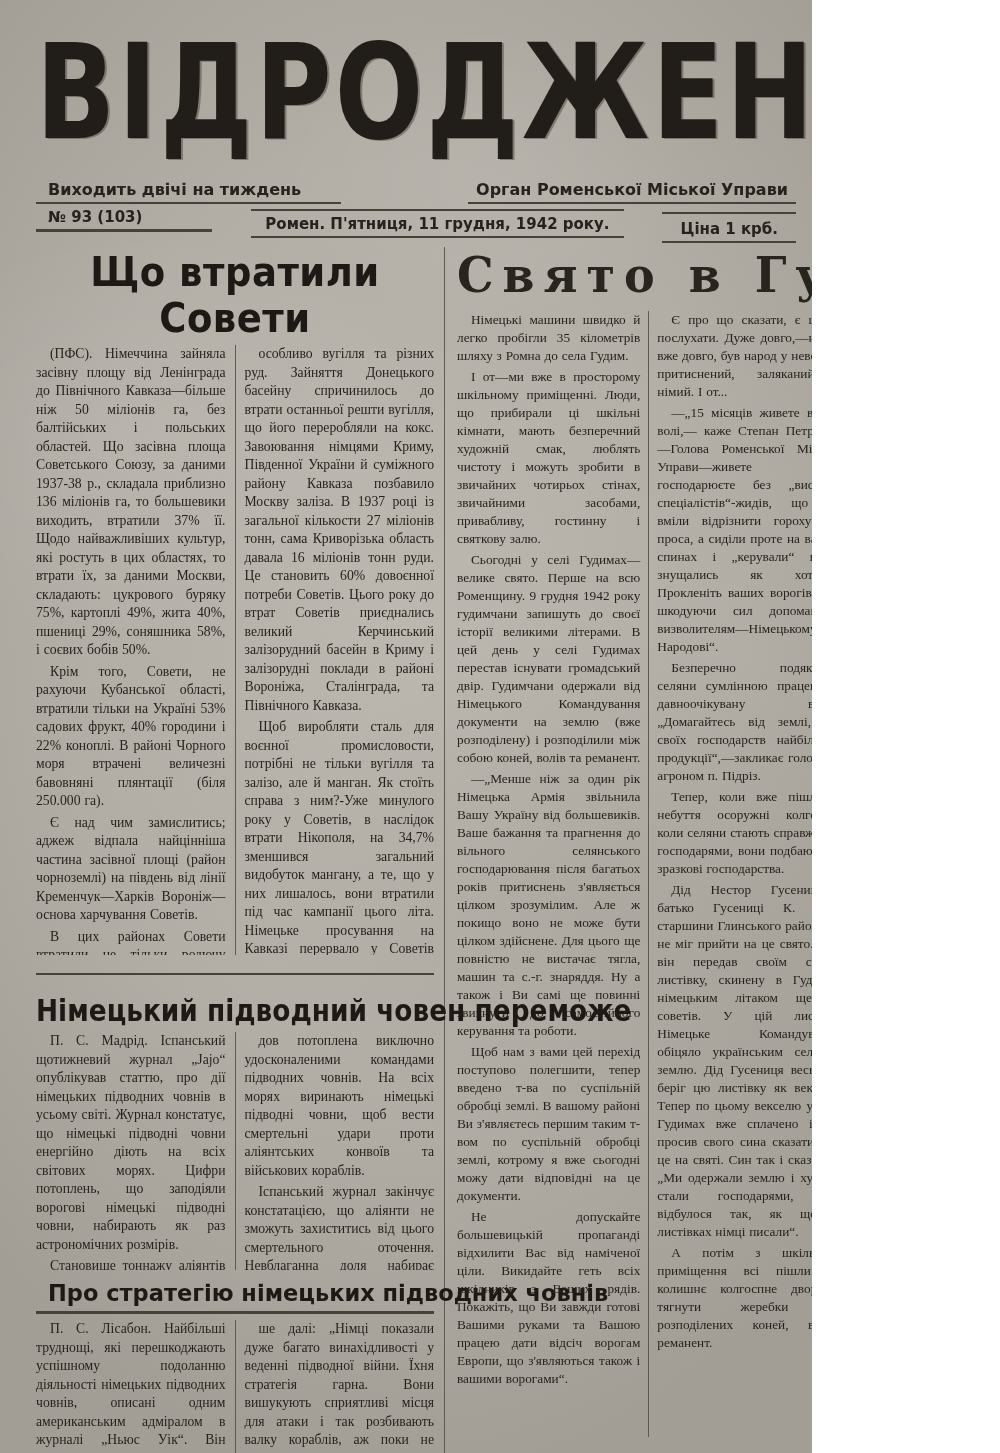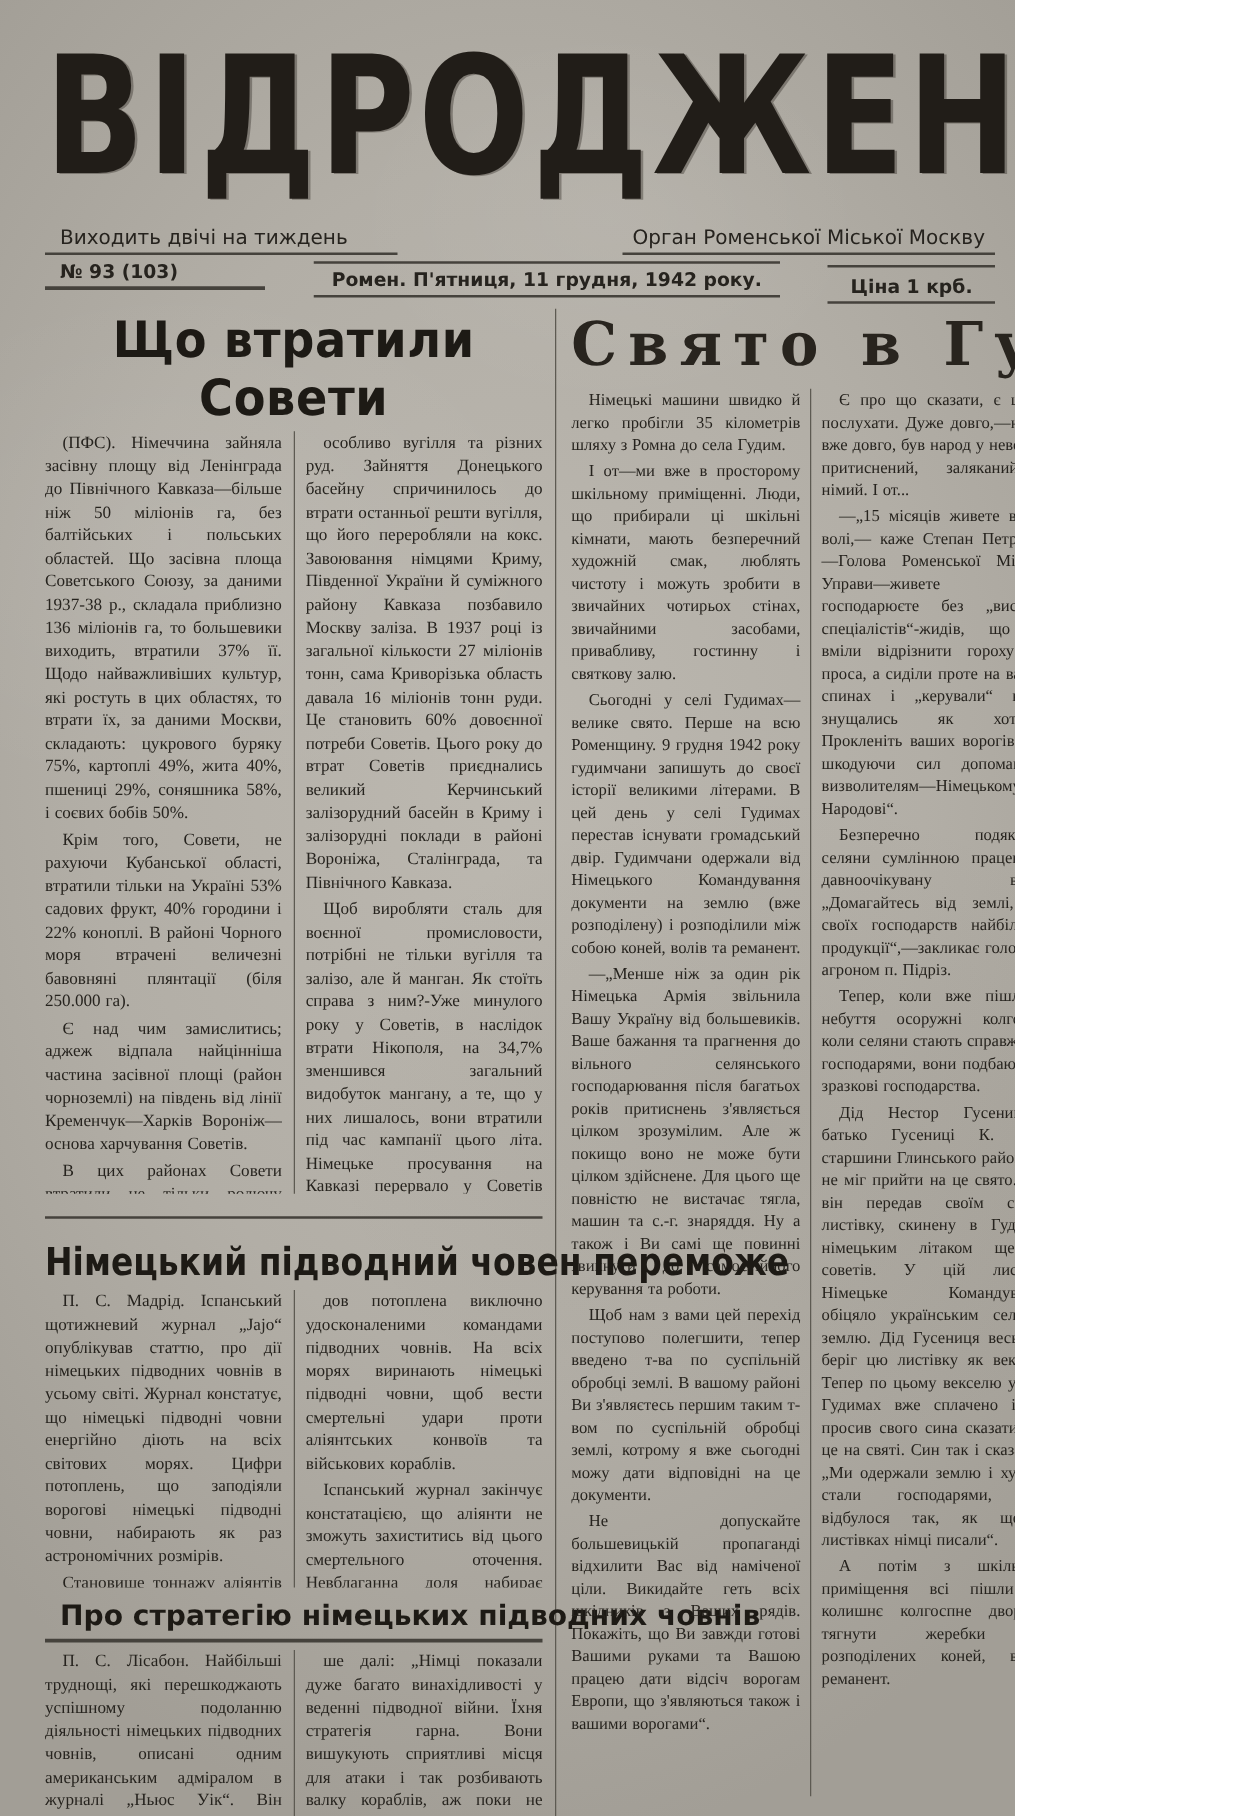--- a/index.html
+++ b/index.html
@@ -29,21 +29,21 @@
     text-align:center;
     color:#211d18;
     transform:scaleY(1.26);
     transform-origin:top center;
     text-shadow:2px 1px 0 rgba(33,29,24,0.35);
     white-space:nowrap;
   }
   .mast-row1 {
     display:flex; justify-content:space-between; align-items:center;
     font-family:"DejaVu Sans", sans-serif;
-    font-weight:normal; font-size:16px;
+    font-weight:bold; font-size:16px;
     margin-top:-4px;
   }
   .mast-row1 .freq { border-bottom:2px solid #45423c; padding:0 40px 3px 12px; }
   .mast-row1 .organ { border-bottom:2px solid #45423c; padding:0 8px 3px 8px; }
   .mast-row2 {
     display:flex; justify-content:space-between; align-items:flex-start;
     font-family:"DejaVu Sans", sans-serif;
     font-weight:bold; font-size:15px;
     margin-top:2px;
   }
@@ -111,21 +111,21 @@
 </head>
 <body>
 
 <div id="page">
   <div class="inner">
 
     <header class="masthead">
       <div class="mast-title">ВІДРОДЖЕННЯ</div>
       <div class="mast-row1">
         <span class="freq">Виходить двічі на тиждень</span>
-        <span class="organ">Орган Роменської Міської Москву</span>
+        <span class="organ">Орган Роменської Міської Управи</span>
       </div>
       <div class="mast-row2">
         <span class="issue">№ 93 (103)</span>
         <span class="dateline">Ромен. П'ятниця, 11 грудня, 1942 року.</span>
         <span class="price">Ціна 1 крб.</span>
       </div>
     </header>
 
     <div class="content">
 

